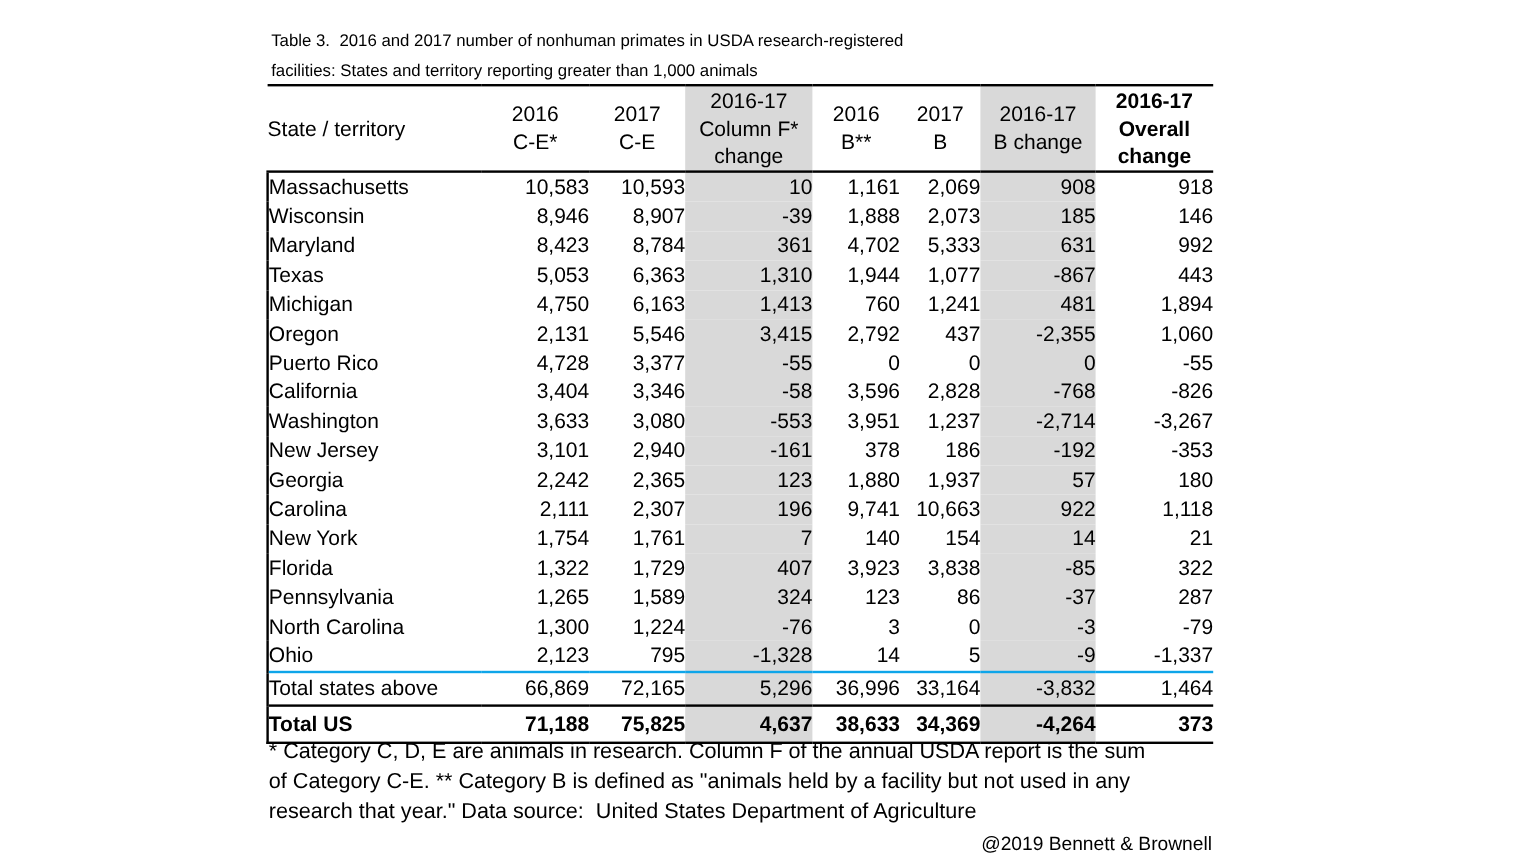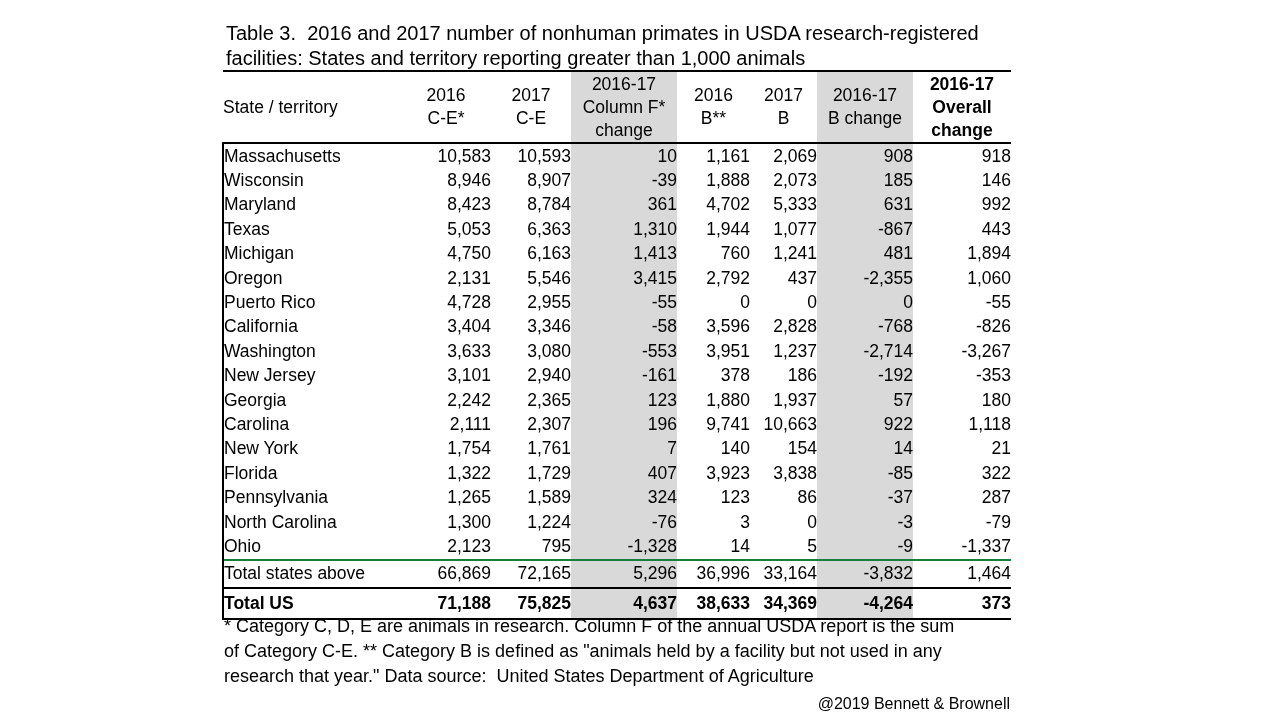--- a/index.html
+++ b/index.html
@@ -2,21 +2,21 @@
 <html><head>
 <meta charset="utf-8">
 <style>
   html, body { margin:0; padding:0; background:#ffffff; }
   .canvas {
     position:relative; width:1280px; height:720px; background:#ffffff;
     font-family:"Liberation Sans", "DejaVu Sans", sans-serif; color:#000;
     overflow:hidden;
   }
   .title { position:absolute; left:226px; top:21px; width:760px;
-    font-size:20px; line-height:25px; }
+    font-size:14px; line-height:25px; }
   .title div { white-space:pre-wrap; }
 
   table.data { position:absolute; left:222px; top:70px; width:788px;
     border-collapse:collapse; table-layout:fixed; }
   table.data th, table.data td { padding:0; }
 
   thead th {
     border-top:2px solid #000; border-bottom:2px solid #000;
     font-weight:normal; font-size:17.5px; line-height:23px;
     text-align:center; vertical-align:middle; height:70px;
@@ -27,21 +27,21 @@
   .hl { display:block; }
 
   tbody td { font-size:17.5px; height:24.4px; white-space:nowrap;
     vertical-align:middle; }
   td.c-state { text-align:left; padding-left:5px; border-left:2px solid #000; }
   td.num { text-align:right; }
   td.pr4 { padding-right:4px; }
   td.pr12 { padding-right:12px; }
   td.overall { font-weight:normal; }
 
-  tr.total-states td { border-top:2px solid #15803d; height:26.5px; }
+  tr.total-states td { border-top:2px solid #0ea5e9; height:26.5px; }
   tr.total-us td { border-top:2px solid #000; border-bottom:2px solid #000;
     font-weight:bold; height:29px; }
 
   .footnote { position:absolute; left:224px; top:614px; width:790px;
     font-size:18px; line-height:24.8px; }
   .footnote div { white-space:pre-wrap; }
   .credit { position:absolute; left:222px; top:695px; width:788px;
     text-align:right; font-size:16px; }
 </style>
 </head>
@@ -159,21 +159,21 @@
           <td class="num">5,546</td>
           <td class="num shaded pr4">3,415</td>
           <td class="num">2,792</td>
           <td class="num">437</td>
           <td class="num shaded pr12">-2,355</td>
           <td class="num overall">1,060</td>
         </tr>
         <tr>
           <td class="c-state">Puerto Rico</td>
           <td class="num">4,728</td>
-          <td class="num">2,955</td>
+          <td class="num">3,377</td>
           <td class="num shaded pr4">-55</td>
           <td class="num">0</td>
           <td class="num">0</td>
           <td class="num shaded pr12">0</td>
           <td class="num overall">-55</td>
         </tr>
         <tr>
           <td class="c-state">California</td>
           <td class="num">3,404</td>
           <td class="num">3,346</td>

